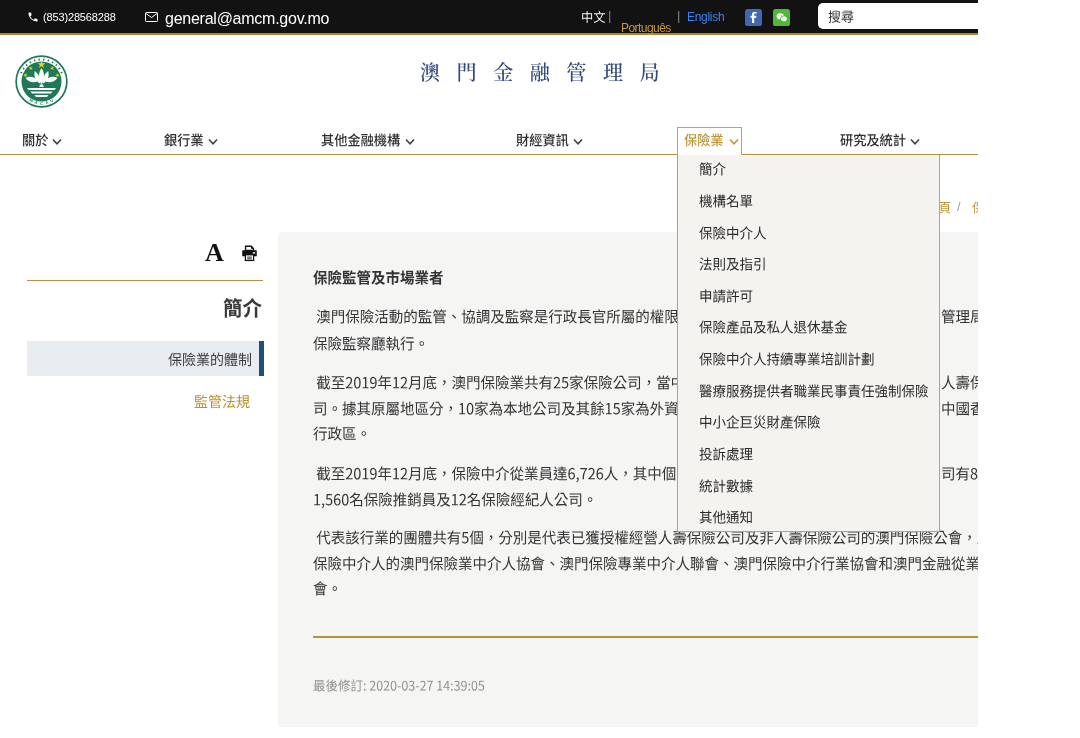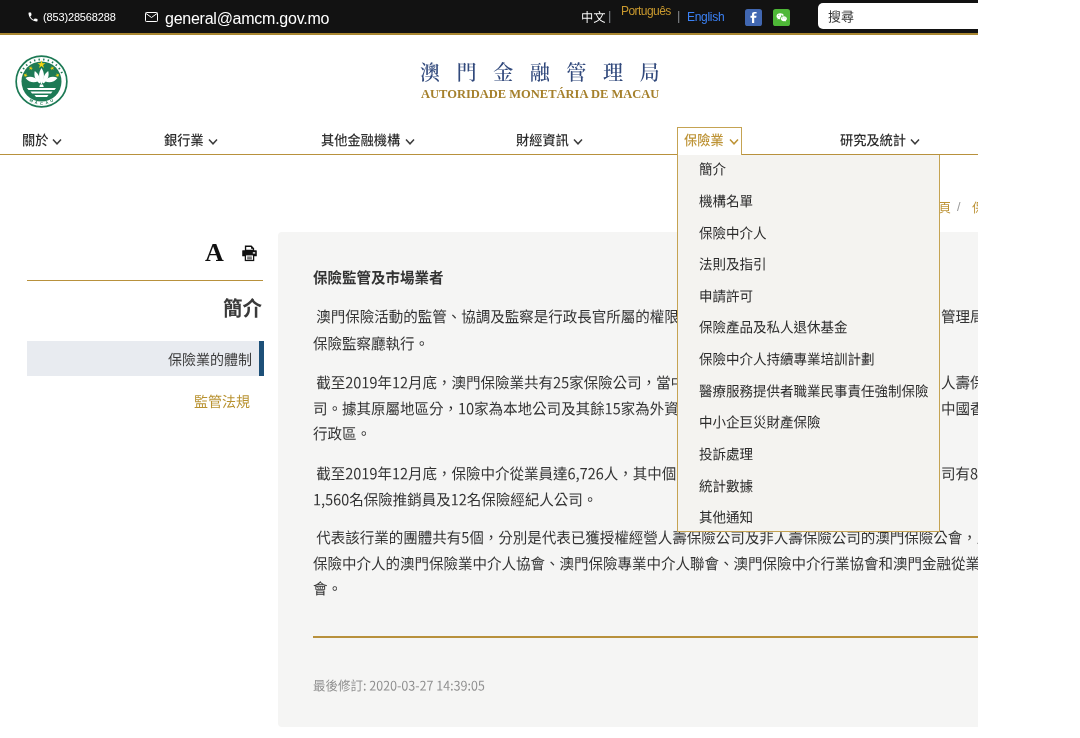--- a/index.html
+++ b/index.html
@@ -16,21 +16,21 @@
 <path d="M2 3l11 8L24 3" fill="none" stroke="#fff" stroke-width="2"></path>
     </svg>
 <div class="abs" style="left:165px;top:9.5px;color:#fff;font-size:16px;letter-spacing:-0.25px">general@amcm.gov.mo</div>
 <svg style="position:absolute;left:580.5px;top:8.0px;" width="27" height="18">
       <g fill="#ffffff" transform="translate(0,13.95) scale(0.012300,-0.013038)">
         <use href="#g0" x="0"></use>
         <use href="#g1" x="1000"></use>
       </g>
     </svg>
 <div class="abs" style="left:608px;top:8px;color:#85888d;font-size:13px">|</div>
-<div class="abs" style="left:621px;top:4px;color:#c9992e;font-size:12px;letter-spacing:-0.55px">Português</div>
+<div class="abs" style="left:621px;top:21px;color:#c9992e;font-size:12px;letter-spacing:-0.55px">Português</div>
 <div class="abs" style="left:677px;top:8px;color:#85888d;font-size:13px">|</div>
 <div class="abs" style="left:687px;top:10px;color:#3b82f6;font-size:12px;letter-spacing:-0.3px">English</div>
 <svg class="abs" style="left:745px;top:9px" width="17" height="17" viewBox="0 0 17 17">
 <rect width="17" height="17" rx="2.6" fill="#4167b1"></rect>
 <path fill="#fff" d="M11.6 4.6H10c-.5 0-.8.3-.8.8v1.3h2.3l-.3 2.1H9.2V14H7V8.8H5.5V6.7H7V5.2C7 3.8 7.9 3 9.3 3h2.3v1.6z"></path>
     </svg>
 <svg class="abs" style="left:773px;top:9px" width="17" height="17" viewBox="0 0 17 17">
 <rect width="17" height="17" rx="2.6" fill="#4eb837"></rect>
 <path fill="#fff" d="M7.1 4.2c-2 0-3.6 1.3-3.6 3 0 .9.5 1.7 1.3 2.3l-.4 1.1 1.3-.6c.4.1.9.2 1.4.2h.2a2.9 2.9 0 0 1-.1-.8c0-1.7 1.6-3 3.5-3h.2c-.3-1.3-1.9-2.2-3.8-2.2zm-1.3 1.5a.5.5 0 1 1 0 1 .5.5 0 0 1 0-1zm2.7 0a.5.5 0 1 1 0 1 .5.5 0 0 1 0-1zm2.4 1.5c-1.7 0-3 1.1-3 2.5s1.3 2.5 3 2.5c.4 0 .7 0 1.1-.2l1.1.5-.3-.9c.7-.5 1.1-1.1 1.1-1.9 0-1.4-1.3-2.5-3-2.5zm-1.1 1.3a.4.4 0 1 1 0 .9.4.4 0 0 1 0-.9zm2.2 0a.4.4 0 1 1 0 .9.4.4 0 0 1 0-.9z"></path>
     </svg>
@@ -89,21 +89,20 @@
       <g fill="#31497c" transform="translate(0,22.06) scale(0.020000,-0.021200)">
         <use href="#g4" x="0"></use>
         <use href="#g5" x="1830"></use>
         <use href="#g6" x="3660"></use>
         <use href="#g7" x="5490"></use>
         <use href="#g8" x="7320"></use>
         <use href="#g9" x="9150"></use>
         <use href="#g10" x="10980"></use>
       </g>
     </svg>
-<div class="abs" style="left:421px;top:87px;white-space:nowrap;font-family:'Liberation Serif',serif;font-weight:bold;font-size:12.5px;color:#a5802c">AUTORIDADE MONETÁRIA DE MACAU</div>
 <svg class="abs" style="left:999px;top:54px" width="69" height="55" viewBox="0 0 138 110">
 <defs>
         <linearGradient id="gg" x1="0" y1="0" x2="1" y2="0">
 <stop offset="0" stop-color="#8a6b22"></stop>
           <stop offset="1" stop-color="#b3924a"></stop>
         </linearGradient>
       </defs>
 <g fill="none" stroke="#a5802c" stroke-width="10">
 <path d="M53 9L7 55l46 46 46-46z"></path>
 <path d="M85 9l46 46-46 46-46-46z"></path>

